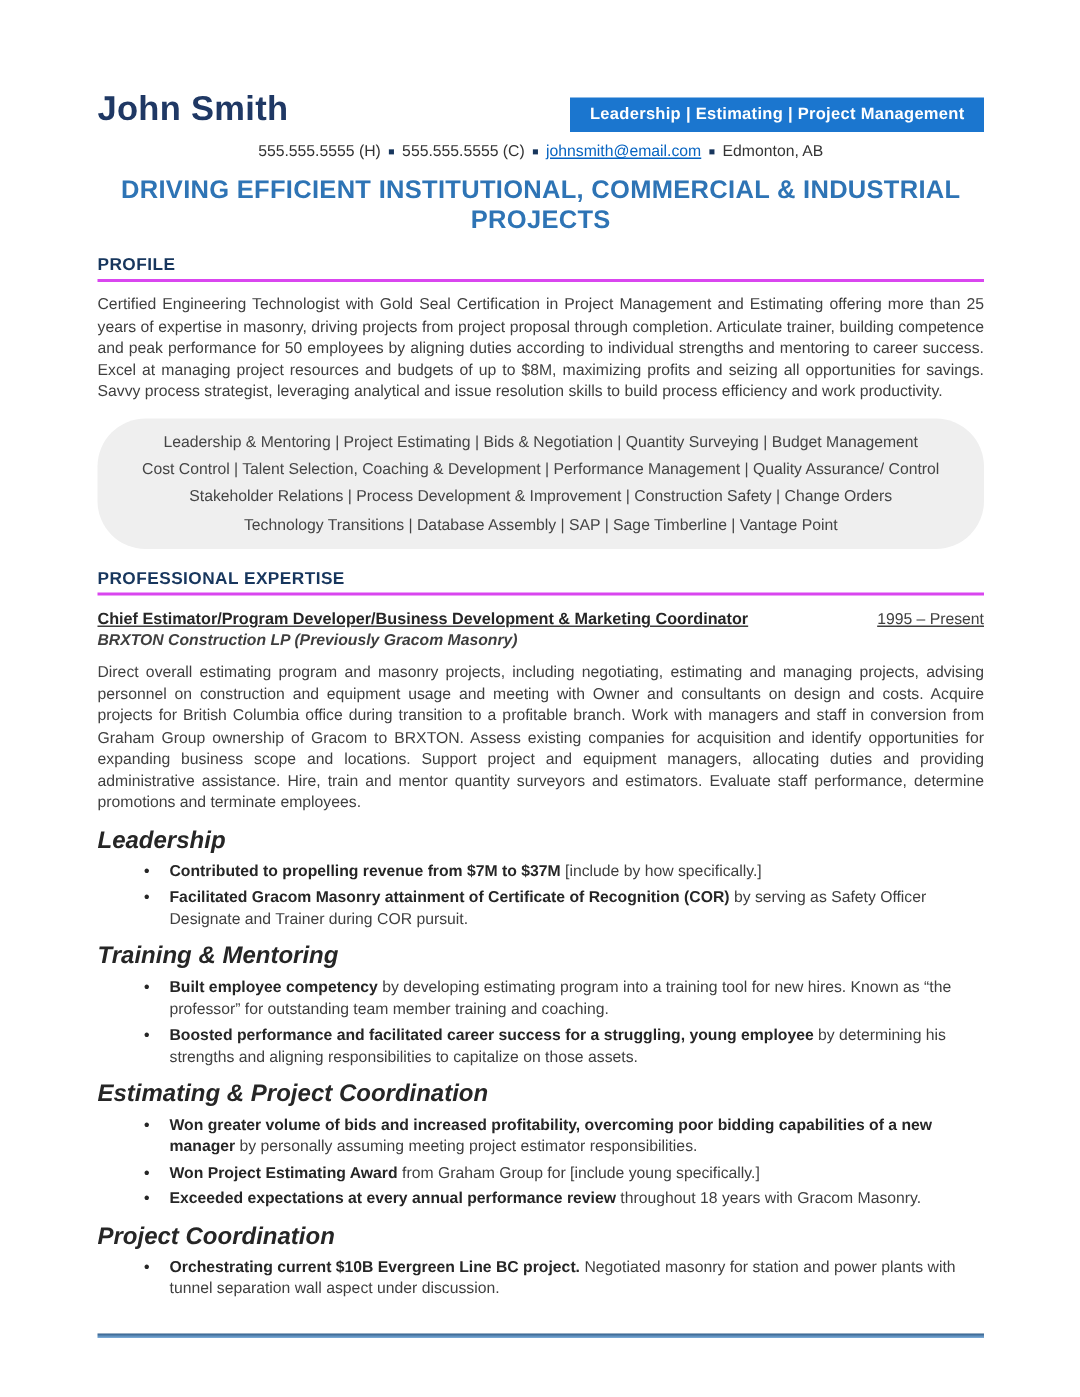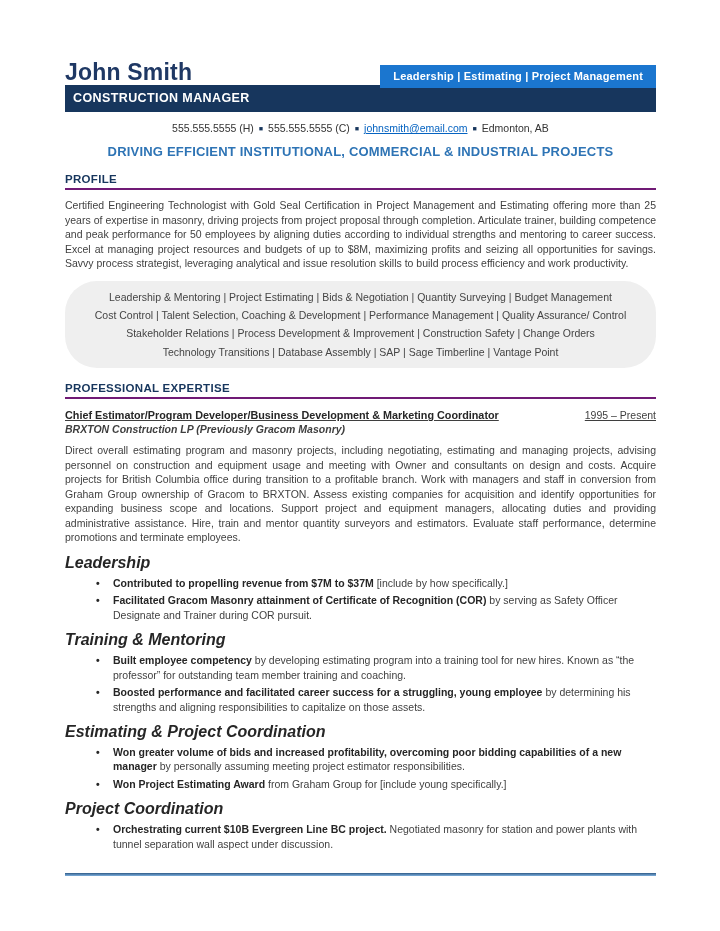--- a/index.html
+++ b/index.html
@@ -31,26 +31,26 @@
   .title-bar {
     background: #17365d; color: #ffffff; font-weight: bold; font-size: 12.5px;
     padding: 6px 8px 7px; letter-spacing: 0.4px;
   }
   .contact {
     text-align: center; font-size: 10.5px; color: #333333; margin-top: 10px;
   }
   .sq { color: #17365d; font-size: 7px; vertical-align: 1.5px; margin: 0 5px; }
   .email { color: #0563c1; text-decoration: underline; cursor: pointer; }
   .tagline {
-    text-align: center; color: #2e74b5; font-weight: bold; font-size: 13px;
+    text-align: center; color: #2e74b5; font-weight: bold; font-size: 17px;
     margin-top: 10px; letter-spacing: 0.2px;
   }
   .section-heading {
     margin: 14px 0 0; font-size: 11.5px; font-weight: bold; color: #17365d;
-    border-bottom: 2px solid #701a75; padding-bottom: 3px; letter-spacing: 0.3px;
+    border-bottom: 2px solid #d946ef; padding-bottom: 3px; letter-spacing: 0.3px;
   }
   .body-text {
     margin: 8px 0 0; font-size: 10.5px; line-height: 1.38;
     color: #3f3f3f; text-align: justify;
   }
   .skills-box {
     background: #efefef; margin-top: 10px; padding: 7px 8px;
     font-size: 10.5px; color: #444444; text-align: center; line-height: 1.75; border-radius: 32px;
   }
   .job-header {
@@ -83,21 +83,20 @@
 </head>
 <body>
 
 <div class="page">
 
   <div class="header-row">
     <h1 class="person-name">John Smith</h1>
     <div class="badge">Leadership | Estimating | Project Management</div>
   </div>
 
-  <div class="title-bar">CONSTRUCTION MANAGER</div>
 
   <div class="contact">
     <span>555.555.5555 (H)</span><span class="sq">■</span><span>555.555.5555 (C)</span><span class="sq">■</span><a class="email">johnsmith@email.com</a><span class="sq">■</span><span>Edmonton, AB</span>
   </div>
 
   <div class="tagline">DRIVING EFFICIENT INSTITUTIONAL, COMMERCIAL &amp; INDUSTRIAL PROJECTS</div>
 
   <h2 class="section-heading">PROFILE</h2>
   <p class="body-text">Certified Engineering Technologist with Gold Seal Certification in Project Management and Estimating offering more than 25 years of expertise in masonry, driving projects from project proposal through completion. Articulate trainer, building competence and peak performance for 50 employees by aligning duties according to individual strengths and mentoring to career success. Excel at managing project resources and budgets of up to $8M, maximizing profits and seizing all opportunities for savings. Savvy process strategist, leveraging analytical and issue resolution skills to build process efficiency and work productivity.</p>
 
@@ -126,20 +125,21 @@
   <div class="subheading">Training &amp; Mentoring</div>
   <ul class="bullets">
     <li><span class="b">Built employee competency</span><span> by developing estimating program into a training tool for new hires. Known as “the professor” for outstanding team member training and coaching.</span></li>
     <li><span class="b">Boosted performance and facilitated career success for a struggling, young employee</span><span> by determining his strengths and aligning responsibilities to capitalize on those assets.</span></li>
   </ul>
 
   <div class="subheading">Estimating &amp; Project Coordination</div>
   <ul class="bullets">
     <li><span class="b">Won greater volume of bids and increased profitability, overcoming poor bidding capabilities of a new manager</span><span> by personally assuming meeting project estimator responsibilities.</span></li>
     <li><span class="b">Won Project Estimating Award</span><span> from Graham Group for [include young specifically.]</span></li>
+    <li><span class="b">Exceeded expectations at every annual performance review</span><span> throughout 18 years with Gracom Masonry.</span></li>
   </ul>
 
   <div class="subheading">Project Coordination</div>
   <ul class="bullets">
     <li><span class="b">Orchestrating current $10B Evergreen Line BC project.</span><span> Negotiated masonry for station and power plants with tunnel separation wall aspect under discussion.</span></li>
   </ul>
 
   <div class="bottom-rule"></div>
 
 </div>

